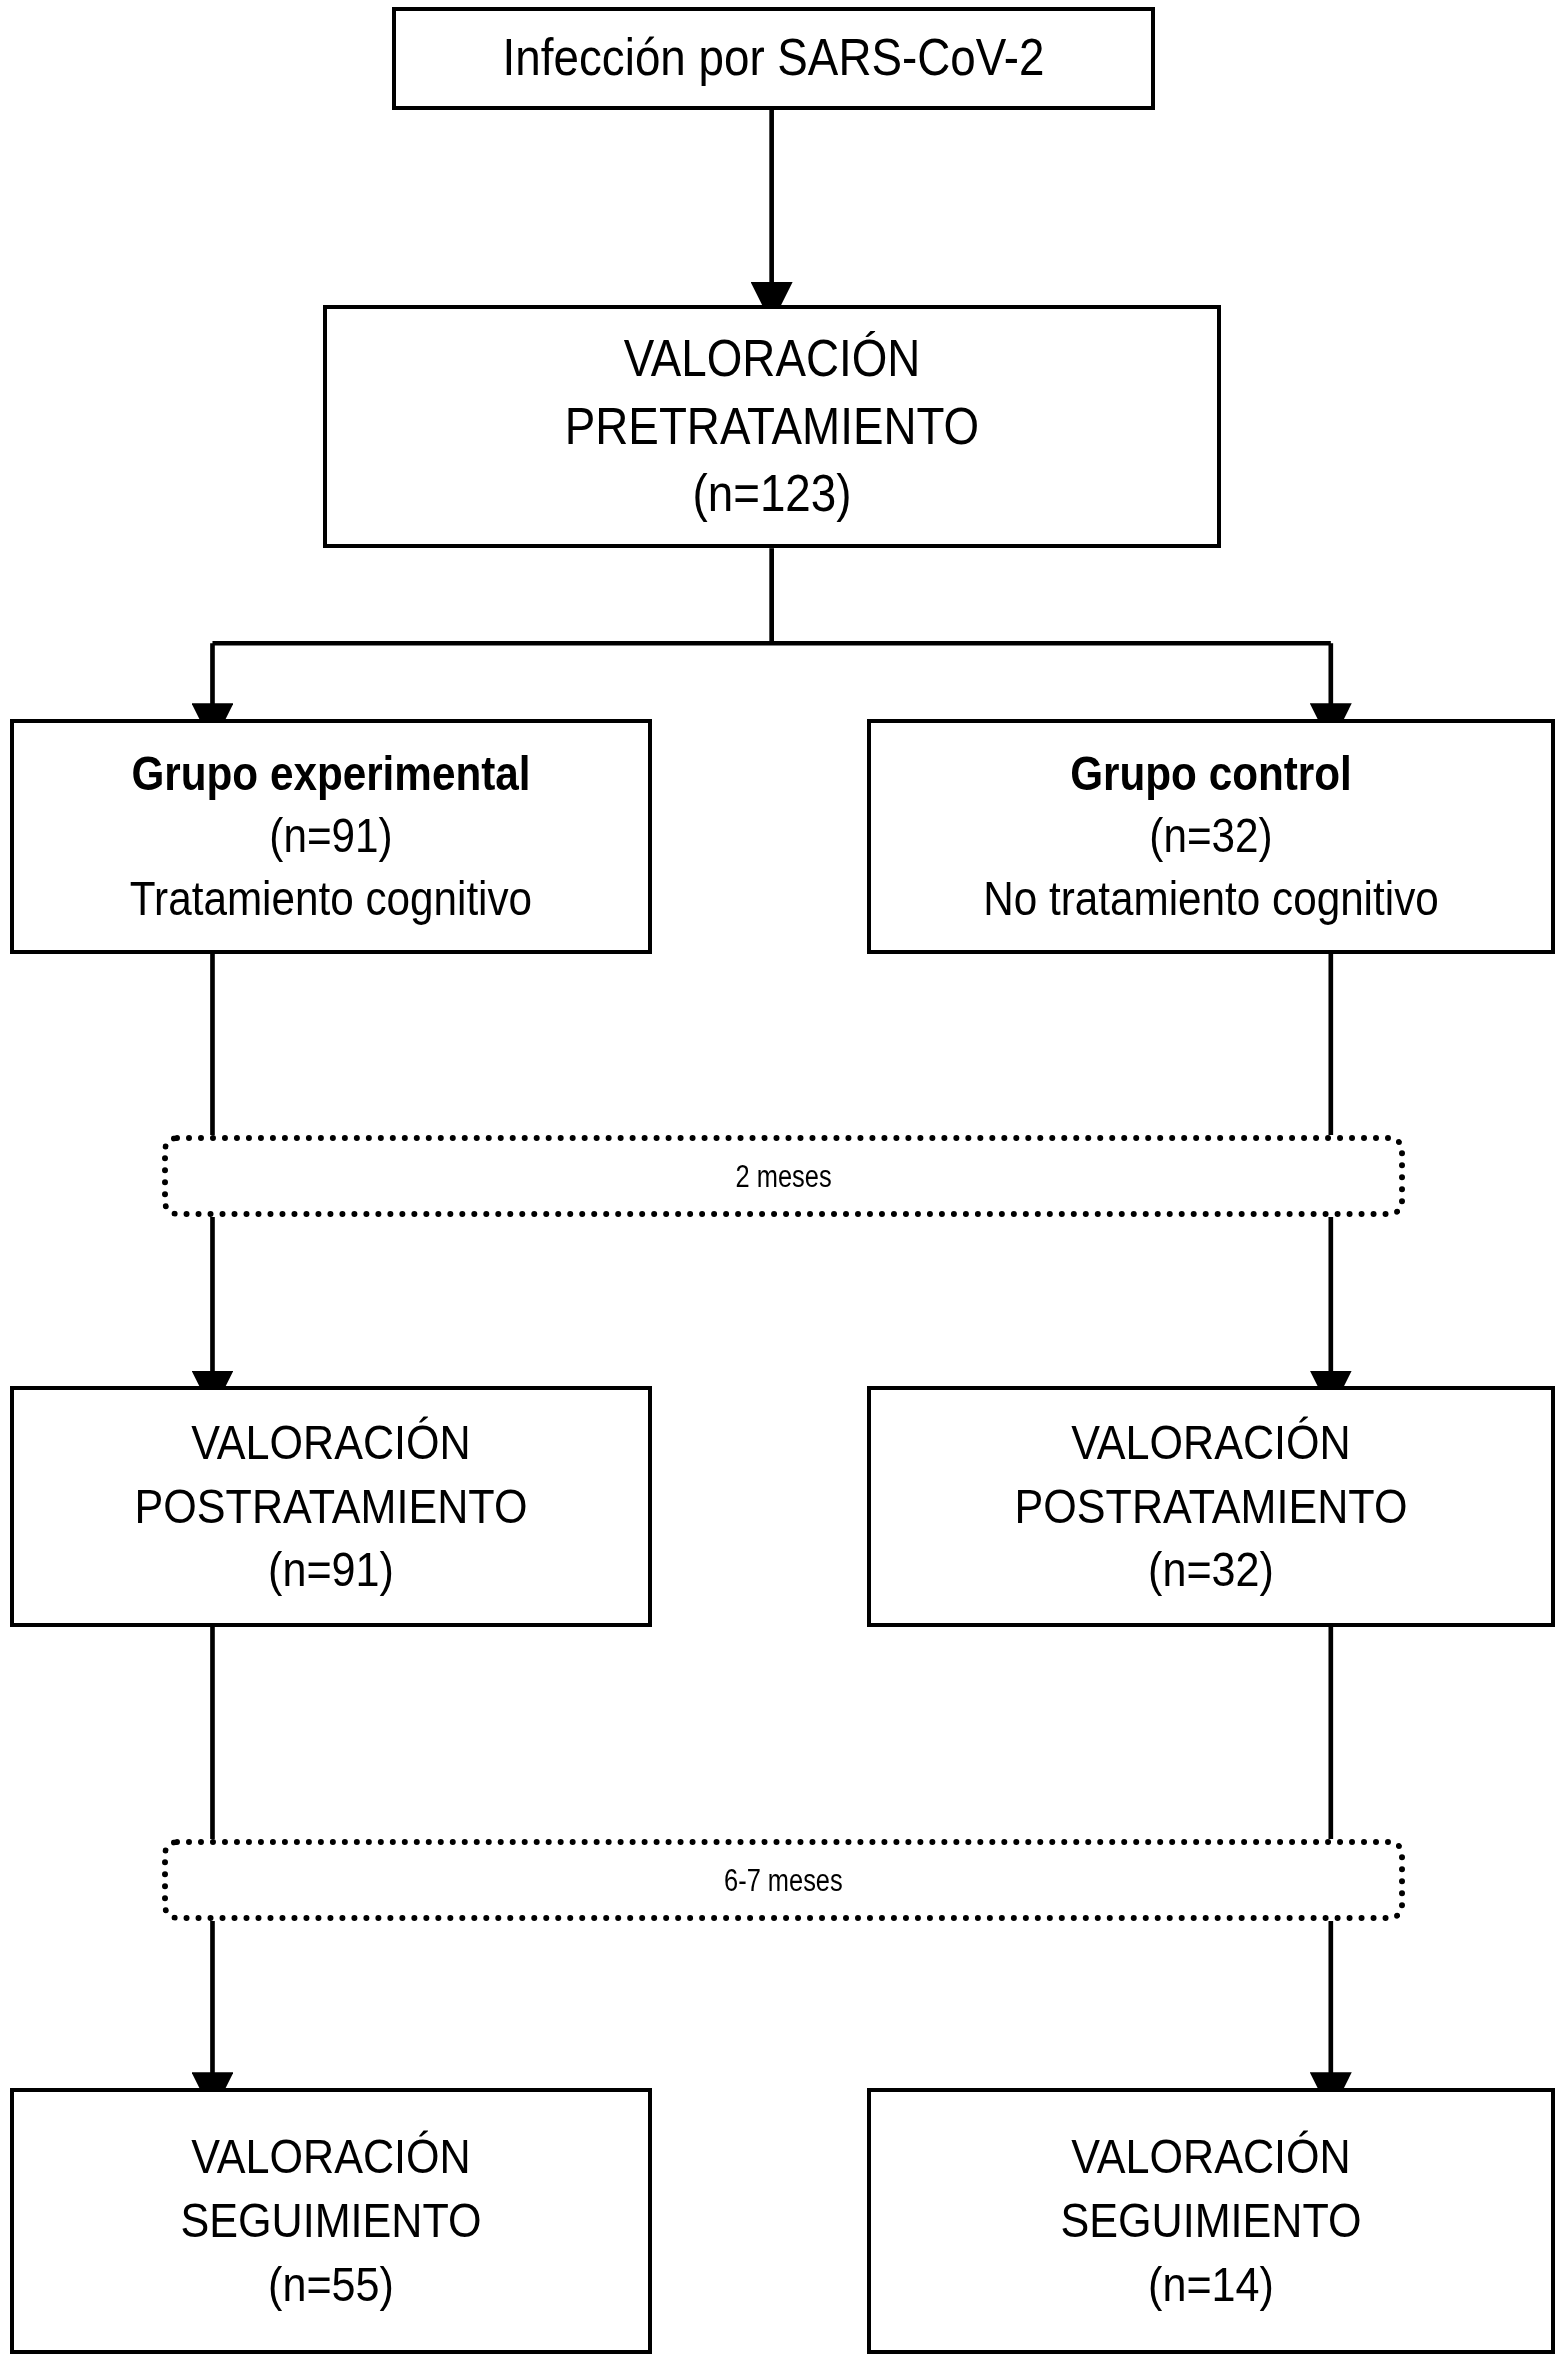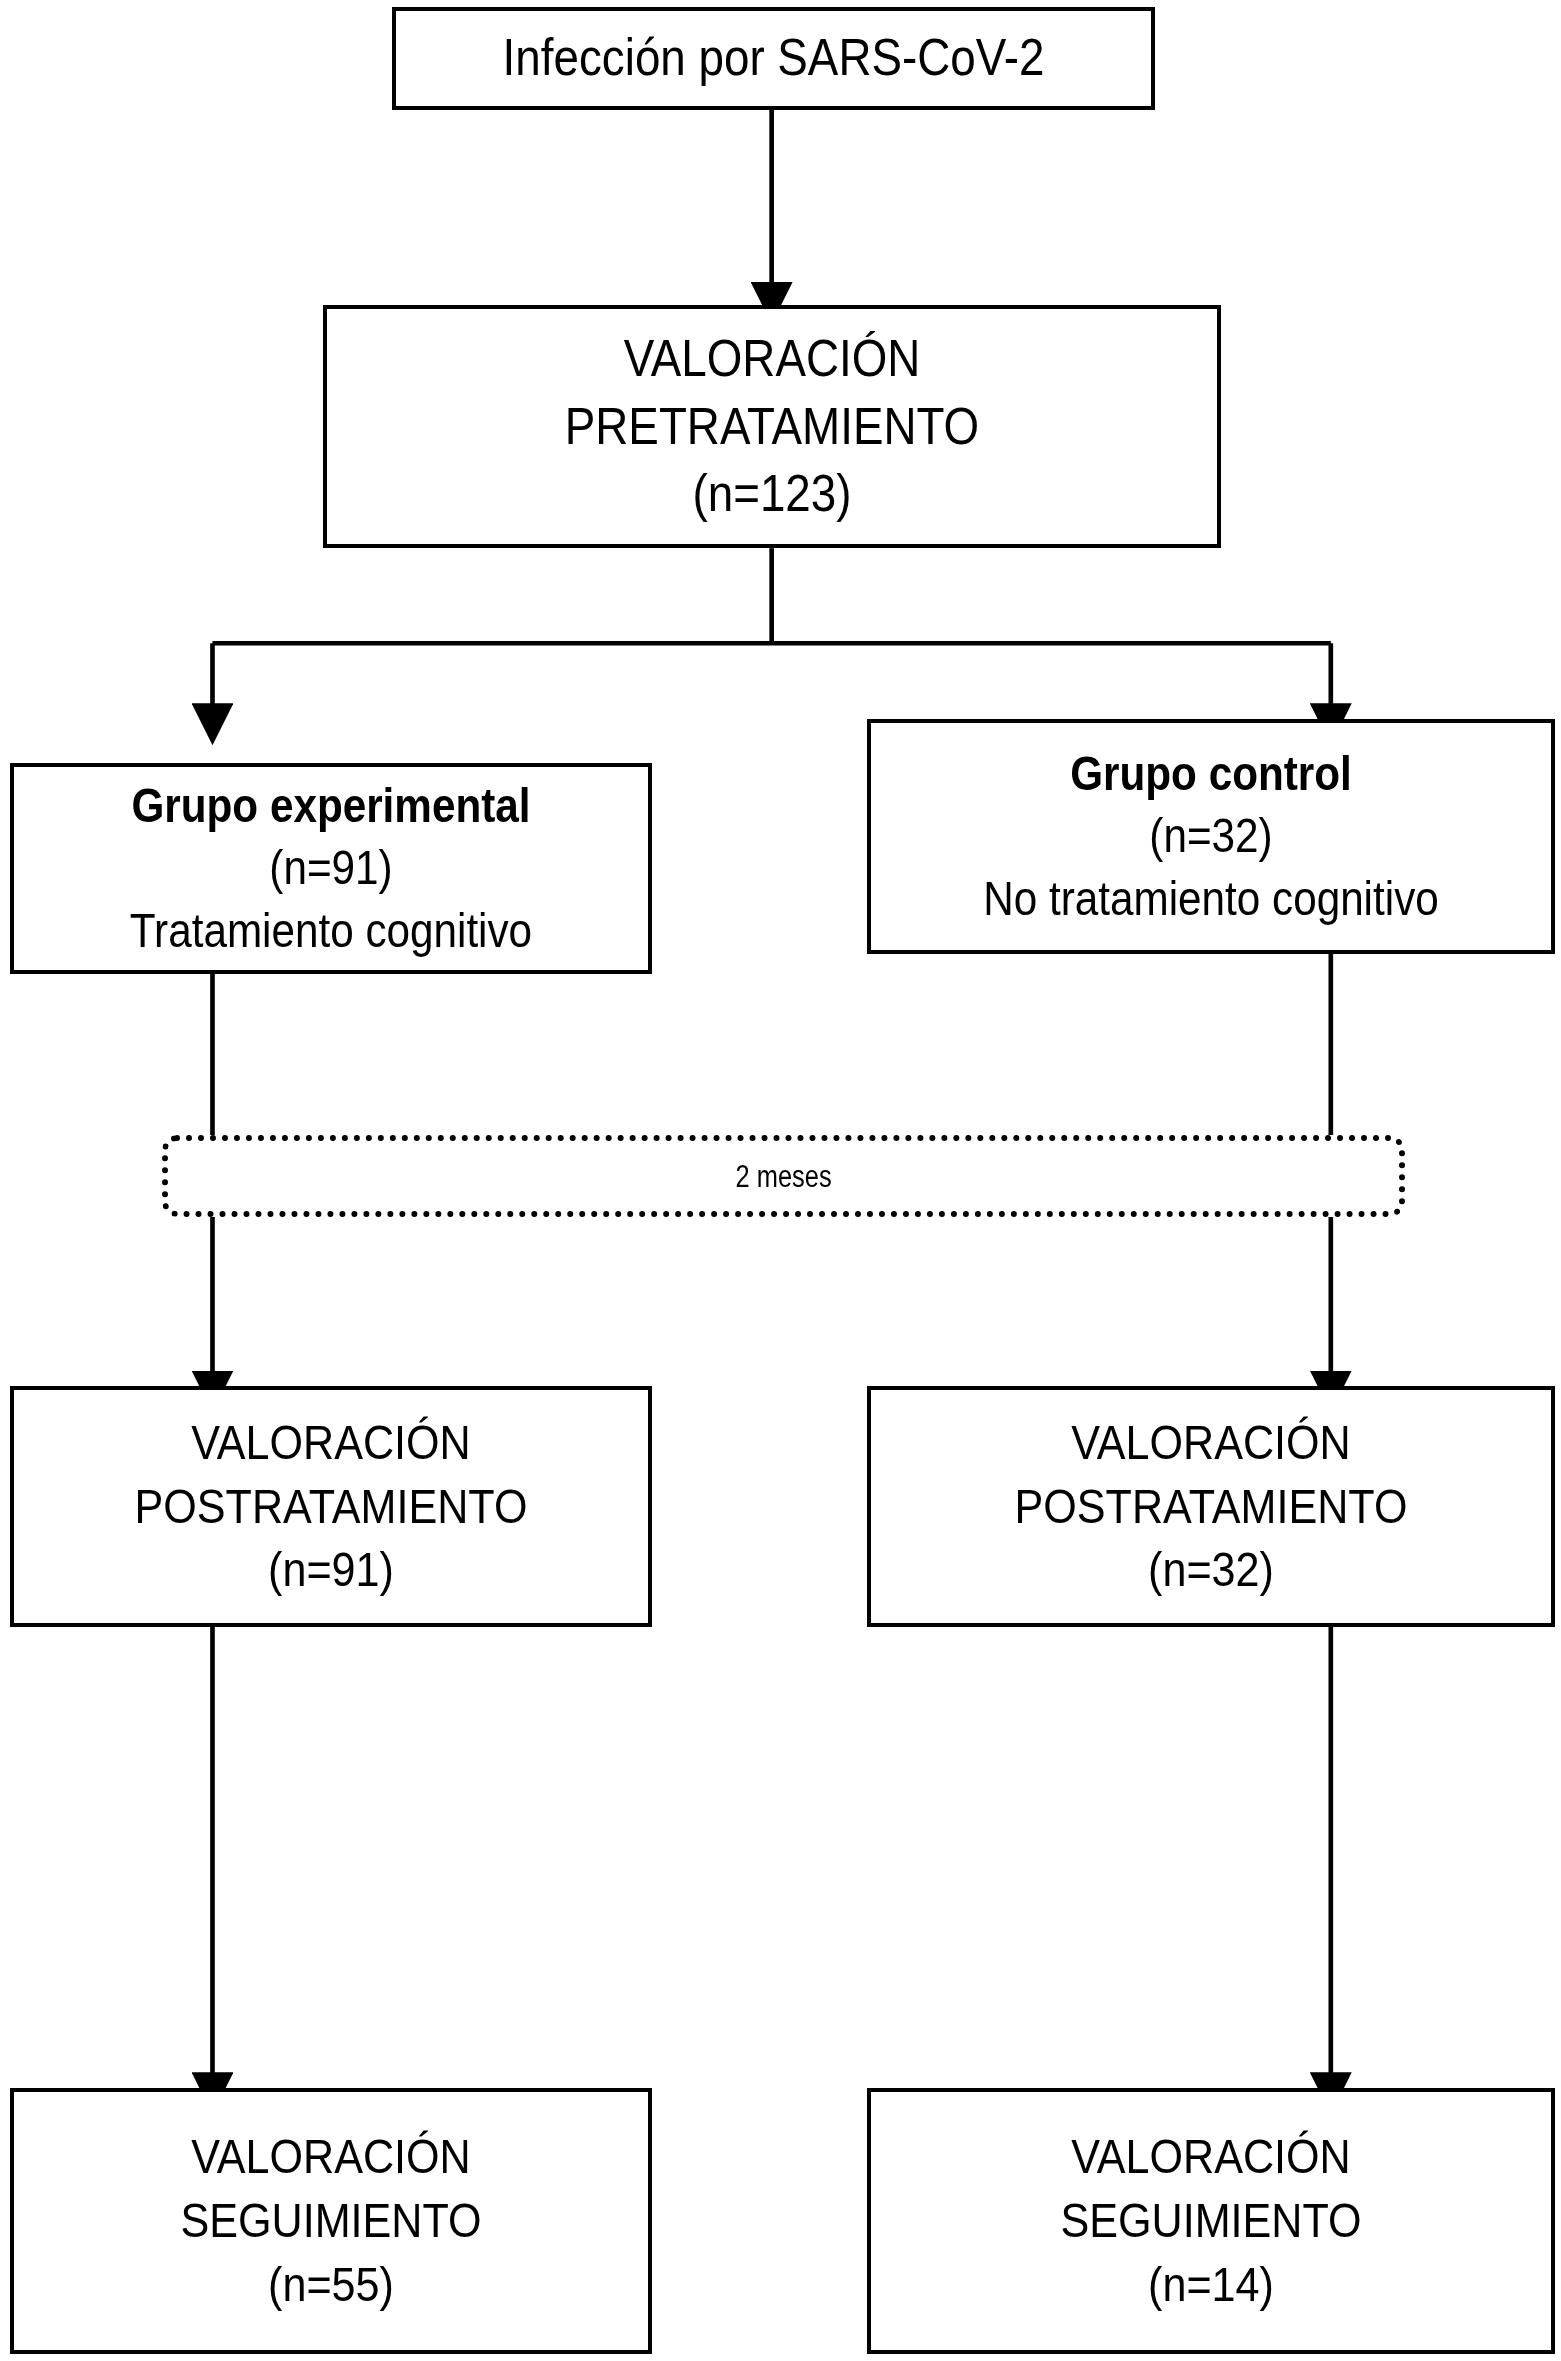--- a/index.html
+++ b/index.html
@@ -50,23 +50,22 @@
   
   #node-infection {
     left: 392px; top: 6.5px; width: 763px; height: 103px;
     font-size: 52px;
   }
   #node-pretreatment {
     left: 323px; top: 305px; width: 898px; height: 243px;
     font-size: 52px;
   }
   #node-experimental {
-    left: 10.3px; top: 719px; width: 642px; height: 211px;
+    left: 10.3px; top: 719px; width: 642px; height: 235px;
     font-size: 48px;
-    margin-top: 44px;
   }
   #node-control {
     left: 867px; top: 719px; width: 688px; height: 235px;
     font-size: 48px;
     align-items: center;
   }
   #node-post-left {
     left: 10.3px; top: 1386px; width: 642px; height: 241px;
     font-size: 49px;
   }
@@ -164,20 +163,23 @@
     <span class="ln">POSTRATAMIENTO</span>
     <span class="ln">(n=91)</span>
   </div>
 
   <div class="node" id="node-post-right">
     <span class="ln">VALORACIÓN</span>
     <span class="ln">POSTRATAMIENTO</span>
     <span class="ln">(n=32)</span>
   </div>
 
+  <div class="interval" id="interval-67m">
+    <span class="ln">6-7 meses</span>
+  </div>
 
   <div class="node" id="node-follow-left">
     <span class="ln">VALORACIÓN</span>
     <span class="ln">SEGUIMIENTO</span>
     <span class="ln">(n=55)</span>
   </div>
 
   <div class="node" id="node-follow-right">
     <span class="ln">VALORACIÓN</span>
     <span class="ln">SEGUIMIENTO</span>

